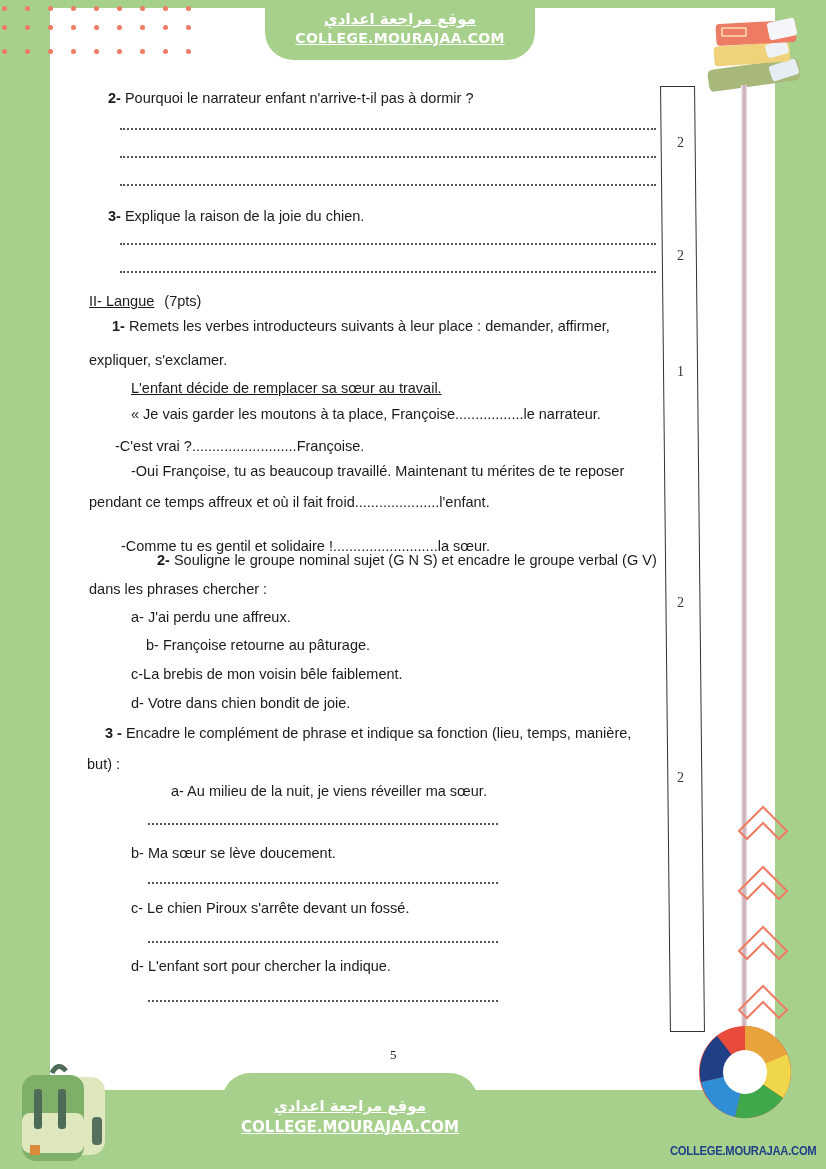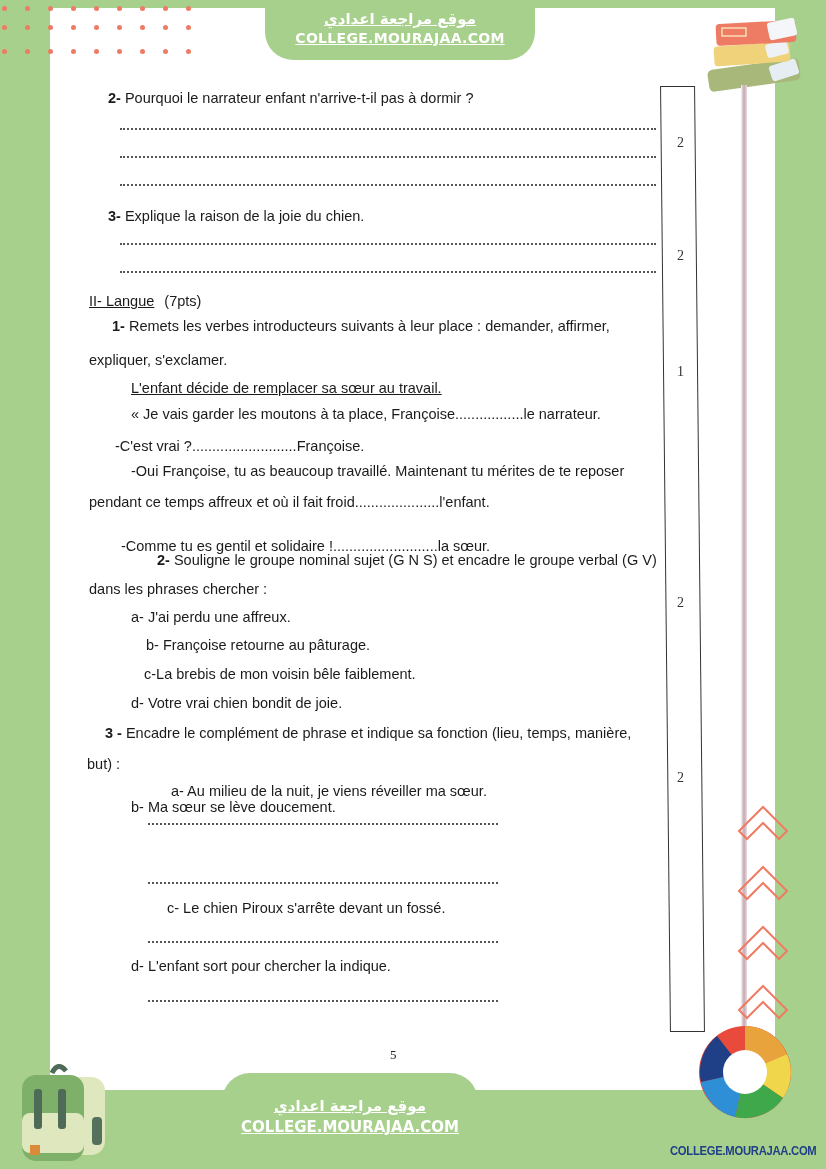--- a/index.html
+++ b/index.html
@@ -129,34 +129,34 @@
 <div class="q" style="left:89px;top:494px;">pendant ce temps affreux et où il fait froid.....................l'enfant.</div>
 <div class="q" style="left:121px;top:522px;margin-top:16px;">-Comme tu es gentil et solidaire !..........................la sœur.</div>
 
 <div class="q" style="left:112px;top:552px;margin-left:45px;">
   <b>2-</b>
   <span>Souligne le groupe nominal sujet (G N S) et encadre le groupe verbal (G V)</span>
 </div>
 <div class="q" style="left:89px;top:581px;">dans les phrases chercher :</div>
 <div class="q" style="left:131px;top:609px;">a- J'ai perdu une affreux.</div>
 <div class="q" style="left:146px;top:637px;">b- Françoise retourne au pâturage.</div>
-<div class="q" style="left:131px;top:666px;margin-left:13px;">c-La brebis de mon voisin bêle faiblement.</div>
-<div class="q" style="left:131px;top:695px;">d- Votre vrai chien bondit de joie.</div>
+<div class="q" style="left:131px;top:666px;">c-La brebis de mon voisin bêle faiblement.</div>
+<div class="q" style="left:131px;top:695px;">d- Votre dans chien bondit de joie.</div>
 
 <div class="q" style="left:105px;top:725px;">
   <b>3 -</b>
   <span>Encadre le complément de phrase et indique sa fonction (lieu, temps, manière,</span>
 </div>
 <div class="q" style="left:87px;top:756px;">but) :</div>
 
 <div class="q" style="left:131px;top:783px;margin-left:40px;">a- Au milieu de la nuit, je viens réveiller ma sœur.</div>
 <div class="dots-line" style="left:148px;top:823px;width:350px;"></div>
-<div class="q" style="left:131px;top:799px;">b- Ma sœur se lève doucement.</div>
+<div class="q" style="left:131px;top:845px;">b- Ma sœur se lève doucement.</div>
 <div class="dots-line" style="left:148px;top:882px;width:350px;"></div>
-<div class="q" style="left:131px;top:900px;margin-left:36px;">c- Le chien Piroux s'arrête devant un fossé.</div>
+<div class="q" style="left:131px;top:900px;">c- Le chien Piroux s'arrête devant un fossé.</div>
 <div class="dots-line" style="left:148px;top:941px;width:350px;"></div>
 <div class="q" style="left:131px;top:958px;">d- L'enfant sort pour chercher la indique.</div>
 <div class="dots-line" style="left:148px;top:1000px;width:350px;"></div>
 
 <div class="pagenum">5</div>
 
 <svg class="chev" style="top:793px;" viewBox="0 0 56 56">
     <path d="M4 38 L28 14 L52 38 L44 46 L28 30 L12 46 Z" fill="none" stroke="#ee7b63" stroke-width="2"></path>
   </svg>
 <svg class="chev" style="top:853px;" viewBox="0 0 56 56">

